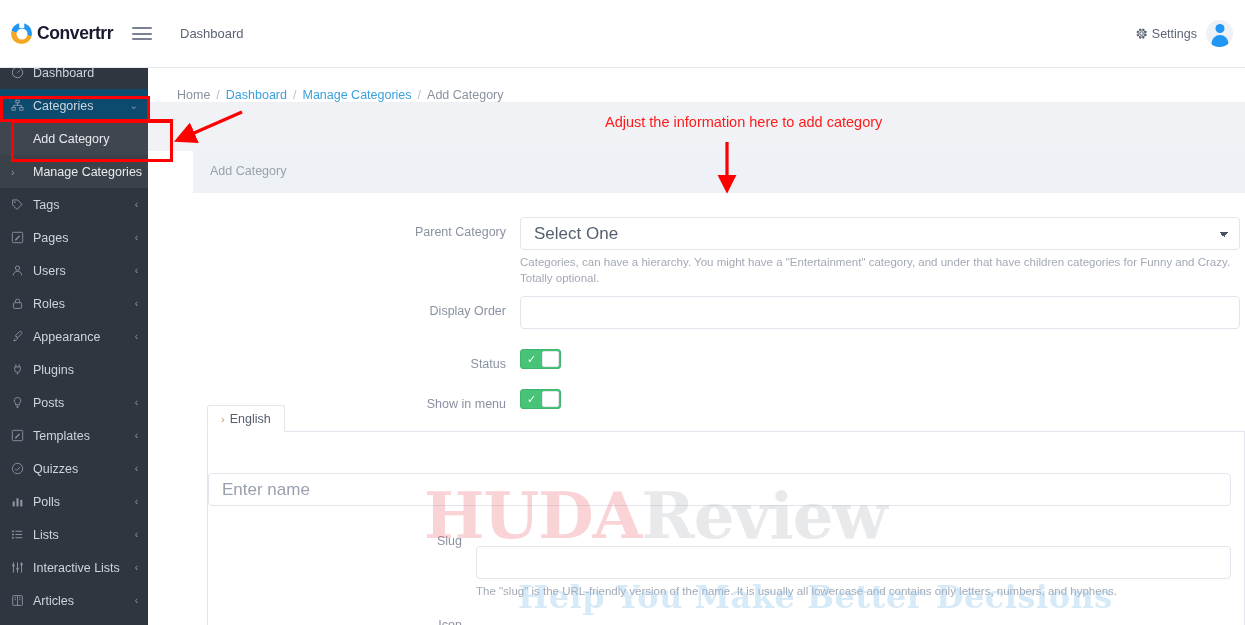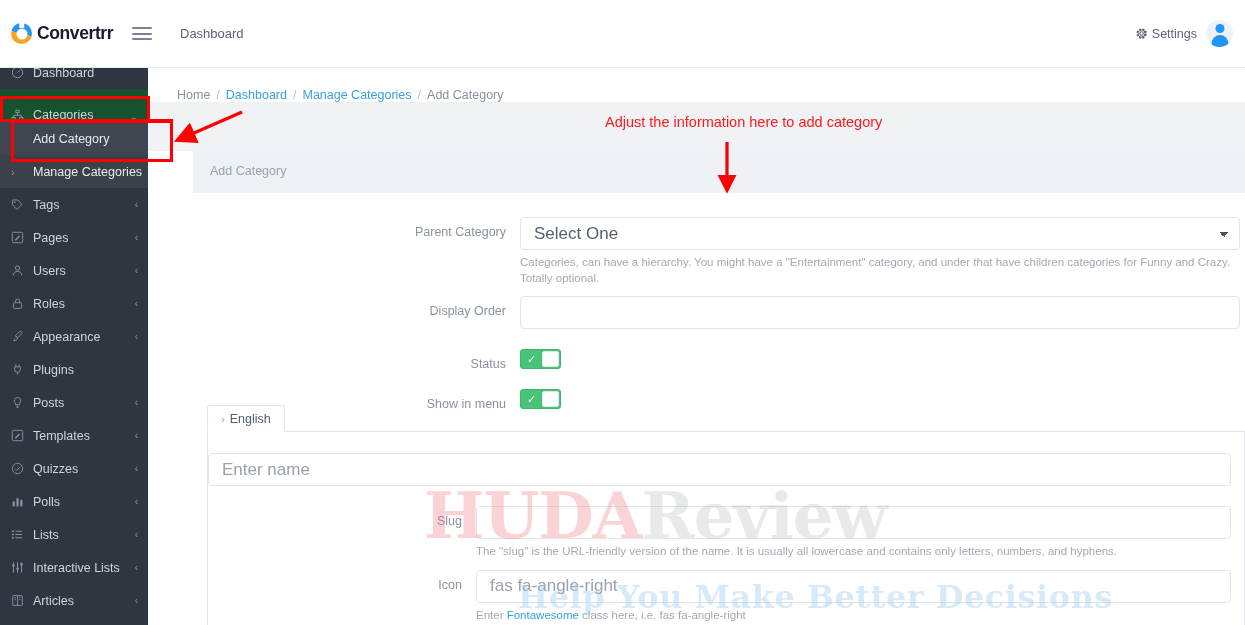--- a/index.html
+++ b/index.html
@@ -78,21 +78,21 @@
     height: 33px; padding-left: 11px; cursor: pointer;
     font-size: 12.5px; color: #cfd4dd;
   }
   .nav-item .ico {
     width: 17px; flex: 0 0 17px; display: flex; align-items: center;
     color: #8e97a6;
   }
   .nav-item .ico svg { display: block; }
   .nav-item .lbl { margin-left: 5px; white-space: nowrap; }
   .nav-item .caret { margin-left: auto; margin-right: 10px; font-size: 10px; color: #8e97a6; }
-  .nav-item.active-parent { background: #14532d; align-items: flex-end; }
+  .nav-item.active-parent { background: #0c4a6e; }
   .nav-sub {
     display: flex; align-items: center; height: 33px; padding-left: 11px;
     background: #3a4149; font-size: 12.5px; color: #e8ebf0; cursor: pointer;
   }
   .nav-sub .arrow { width: 17px; flex: 0 0 17px; color: #8e97a6; font-size: 11px; }
   .nav-sub .lbl { margin-left: 5px; }
   .nav-sub.sel { background: #3f464f; }
 
   
   .main {
@@ -172,21 +172,21 @@
     font-size: 12.5px; color: #55606e; background: #fff;
     border: 1px solid #e2e6ec; border-bottom: 1px solid #fff;
     border-radius: 3px 3px 0 0; cursor: pointer; position: relative; z-index: 2;
   }
   .tab .chev { color: #c0a060; font-size: 11px; }
   .tab-body {
     border: 1px solid #e2e6ec; border-top: 1px solid #e2e6ec;
     margin-top: -1px; padding-top: 21px; min-height: 230px;
   }
   .tab-body .form-label { width: 268px; flex: 0 0 268px; }
-  .tab-body .form-ctrl { padding-right: 13px; }
+  .tab-body .form-ctrl { padding-right: 13px; margin-top: 20px; }
 
   
   .ann { position: absolute; z-index: 60; pointer-events: none; }
   .box1 { left: 0px; top: 96px; width: 150px; height: 26px; border: 3px solid #ff0000; }
   .box2 { left: 11px; top: 122px; width: 162px; height: 40px; border: 3px solid #ff0000;
           border-top: none; }
   .box2b { left: 11px; top: 119px; width: 162px; height: 4px; background: #ff0000; }
   .arrow-svg { left: 0; top: 0; width: 1245px; height: 625px; }
 
   

